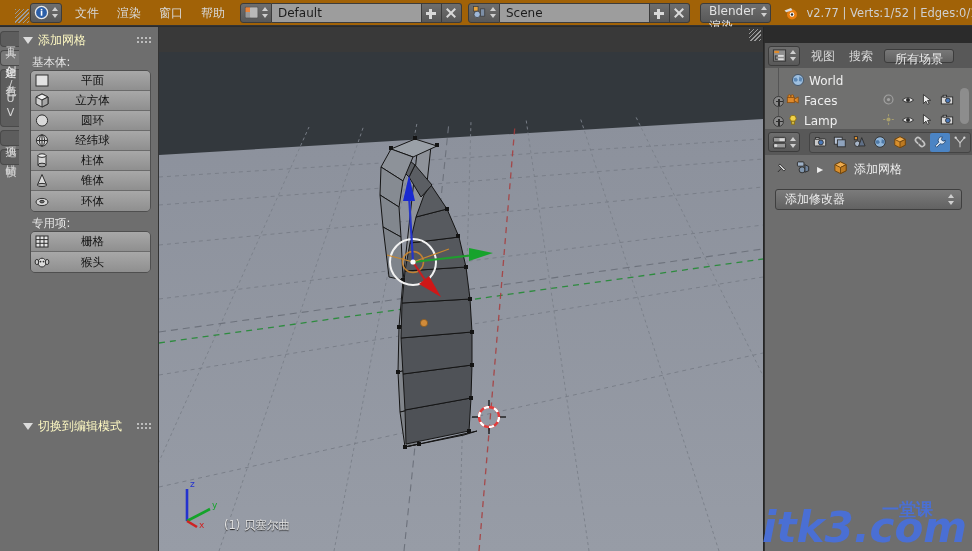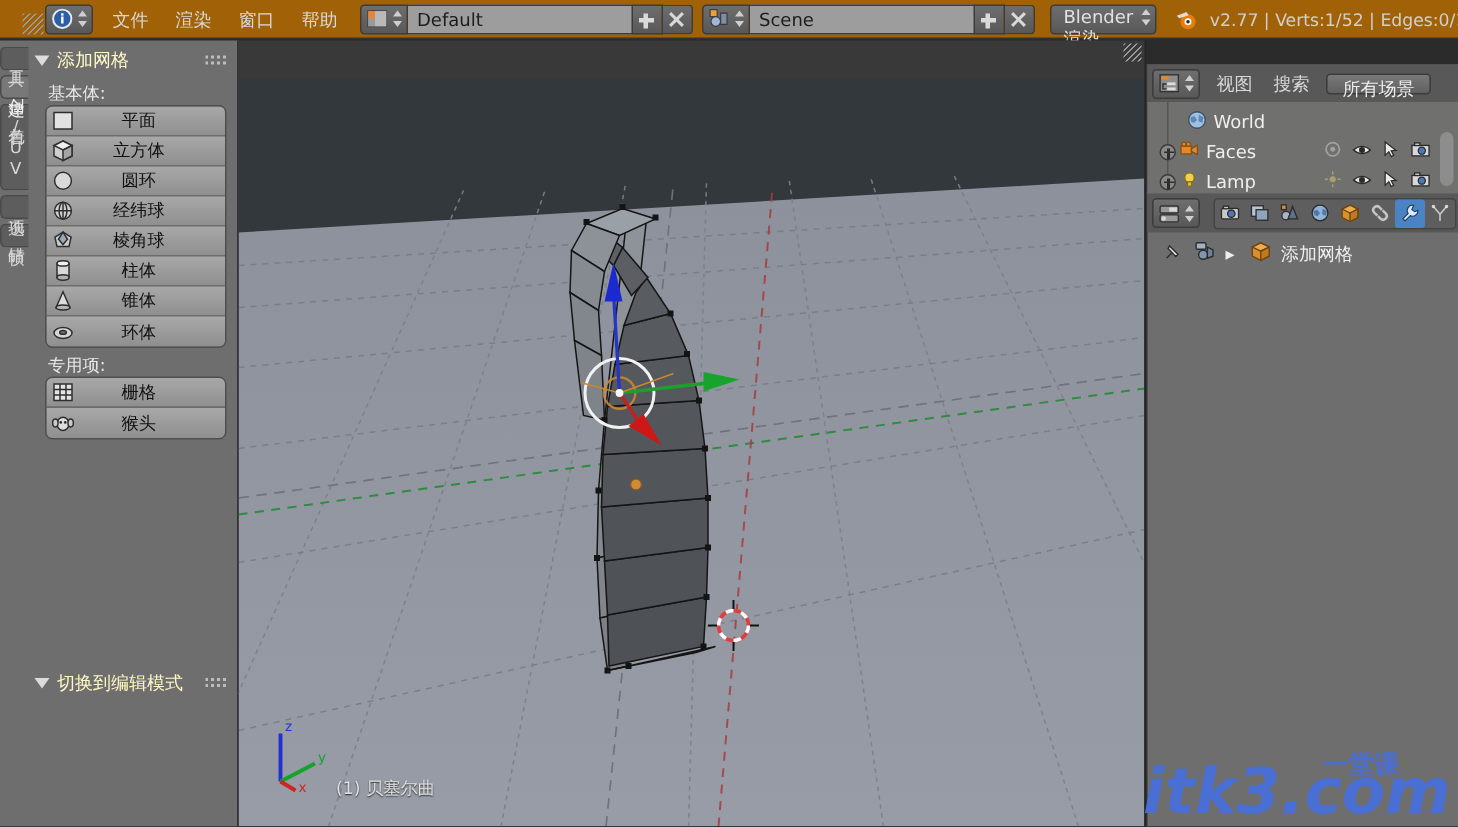--- a/index.html
+++ b/index.html
@@ -275,28 +275,20 @@
               <circle cx="9" cy="8.5" r="5.6" fill="#d0d0d0" stroke="#2f2f2f"></circle>
               <ellipse cx="9" cy="8.5" rx="2.6" ry="5.6" fill="none" stroke="#2f2f2f"></ellipse>
               <line x1="3.4" y1="8.5" x2="14.6" y2="8.5" stroke="#2f2f2f"></line>
               <line x1="9" y1="2.9" x2="9" y2="14.1" stroke="#2f2f2f"></line>
             </svg></span>
           <span class="lb">经纬球</span>
         </div>
         <div class="mbtn">
           <span class="ic">
             <svg viewBox="0 0 18 17" width="18" height="17">
-              <path d="M9 2.8 L14.4 6 L13 12.4 L5 12.4 L3.6 6 Z" fill="#cccccc" stroke="#2f2f2f"></path>
-              <path d="M9 2.8 L12 7.5 L9 11 L6 7.5 Z" fill="#9aa7b5" stroke="#2f2f2f"></path>
-            </svg></span>
-          <span class="lb">棱角球</span>
-        </div>
-        <div class="mbtn">
-          <span class="ic">
-            <svg viewBox="0 0 18 17" width="18" height="17">
               <rect x="5" y="3.6" width="8" height="9.4" fill="#d8d8d8" stroke="#2f2f2f"></rect>
               <ellipse cx="9" cy="3.6" rx="4" ry="1.8" fill="#f0f0f0" stroke="#2f2f2f"></ellipse>
               <ellipse cx="9" cy="13" rx="4" ry="1.8" fill="#b0b0b0" stroke="#2f2f2f"></ellipse>
             </svg></span>
           <span class="lb">柱体</span>
         </div>
         <div class="mbtn">
           <span class="ic">
             <svg viewBox="0 0 18 17" width="18" height="17">
               <path d="M9 2.5 L13.6 13 L4.4 13 Z" fill="#dcdcdc" stroke="#2f2f2f"></path>
@@ -335,21 +327,21 @@
               <ellipse cx="3.9" cy="8" rx="1.8" ry="2.6" fill="#cacaca" stroke="#2f2f2f"></ellipse>
               <ellipse cx="14.1" cy="8" rx="1.8" ry="2.6" fill="#cacaca" stroke="#2f2f2f"></ellipse>
               <circle cx="7.5" cy="7.6" r="0.9" fill="#2f2f2f"></circle>
               <circle cx="10.5" cy="7.6" r="0.9" fill="#2f2f2f"></circle>
             </svg></span>
           <span class="lb">猴头</span>
         </div>
       </div>
     </div>
 
-    <div class="panel" style="top:388px;margin-top:29px;">
+    <div class="panel" style="top:388px;">
       <div class="panel-hd">
         <span class="tri"></span>
         <span>切换到编辑模式</span>
         <span class="grip"></span>
       </div>
     </div>
   </div>
 
   <div class="viewport">
 
@@ -692,20 +684,24 @@
       <span style="margin-left:4px;">
         <svg viewBox="0 0 16 16" width="15" height="15">
           <path d="M8 2 L14 5 L14 11.5 L8 14.5 L2 11.5 L2 5 Z" fill="#d98f2c" stroke="#6e4510"></path>
           <path d="M8 2 L14 5 L8 8 L2 5 Z" fill="#eeab4d" stroke="#6e4510"></path>
           <path d="M8 8 L14 5 L14 11.5 L8 14.5 Z" fill="#bd7a21" stroke="#6e4510"></path>
         </svg>
       </span>
       <span class="crumb-txt">添加网格</span>
     </div>
 
+    <div class="addmod">
+      <span>添加修改器</span>
+      <span class="updown" style="margin-left:auto;"></span>
+    </div>
   </div>
 
   <svg class="wm" viewBox="0 0 210 53">
     <text x="0" y="44" font-size="42" font-weight="bold" font-style="italic" fill="#4a6fd4" font-family="'DejaVu Sans',sans-serif">itk3.com</text>
     <text x="120" y="17" font-size="17" font-weight="bold" fill="#4a6fd4" font-family="'DejaVu Sans',sans-serif">一堂课</text>
   </svg>
 
 </div>
 
 </body></html>

